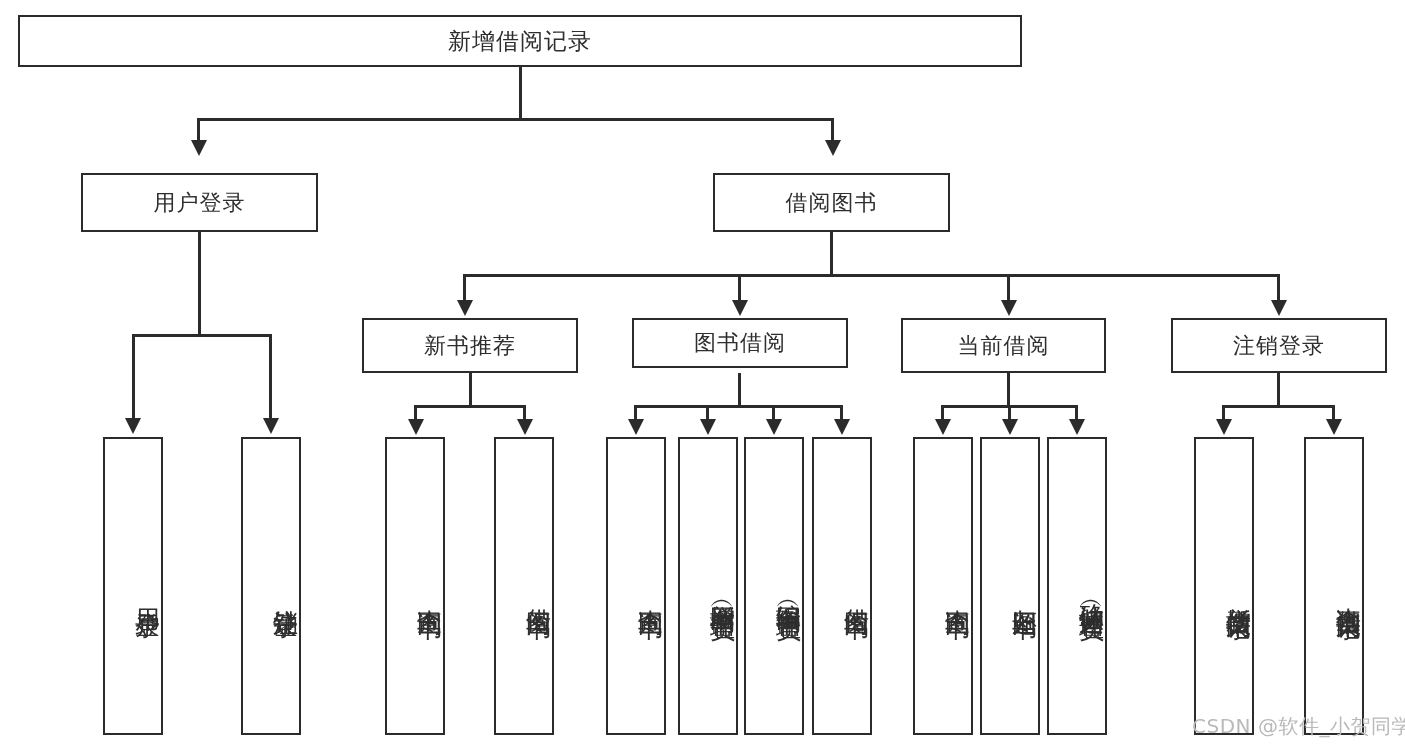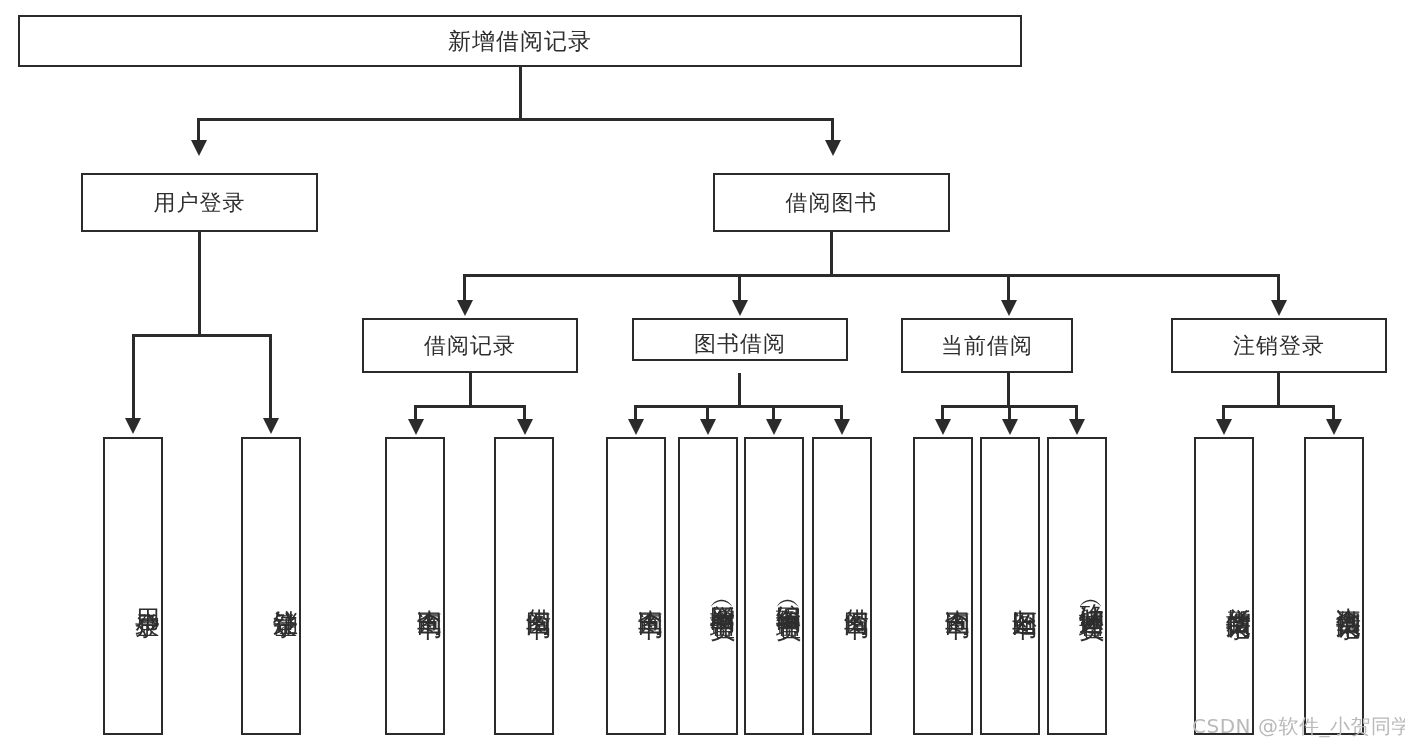--- a/index.html
+++ b/index.html
@@ -108,26 +108,26 @@
   <div class="conn v" style="left:463px; top:274px; width:3px; height:28px;"></div>
   <div class="arrow" style="left:457px; top:300px;"></div>
   <div class="conn v" style="left:738px; top:274px; width:3px; height:28px;"></div>
   <div class="arrow" style="left:732px; top:300px;"></div>
   <div class="conn v" style="left:1007px; top:274px; width:3px; height:28px;"></div>
   <div class="arrow" style="left:1001px; top:300px;"></div>
   <div class="conn v" style="left:1277px; top:274px; width:3px; height:28px;"></div>
   <div class="arrow" style="left:1271px; top:300px;"></div>
 
   <div class="node horizontal" style="left:362px; top:318px; width:216px; height:55px;">
-    <span>借阅记录</span>
-  </div>
-  <div class="node horizontal" style="left:632px; top:318px; width:216px; height:43px;align-items:flex-end;">
+    <span>新书推荐</span>
+  </div>
+  <div class="node horizontal" style="left:632px; top:318px; width:216px; height:50px;">
     <span>图书借阅</span>
   </div>
-  <div class="node horizontal" style="left:901px; top:318px; width:172px; height:55px;">
+  <div class="node horizontal" style="left:901px; top:318px; width:205px; height:55px;">
     <span>当前借阅</span>
   </div>
   <div class="node horizontal" style="left:1171px; top:318px; width:216px; height:55px;">
     <span>注销登录</span>
   </div>
 
   <div class="conn v" style="left:469px; top:373px; width:3px; height:34px;"></div>
   <div class="conn h" style="left:414px; top:405px; width:112px; height:3px;"></div>
   <div class="conn v" style="left:414px; top:405px; width:3px; height:16px;"></div>
   <div class="arrow" style="left:408px; top:419px;"></div>

